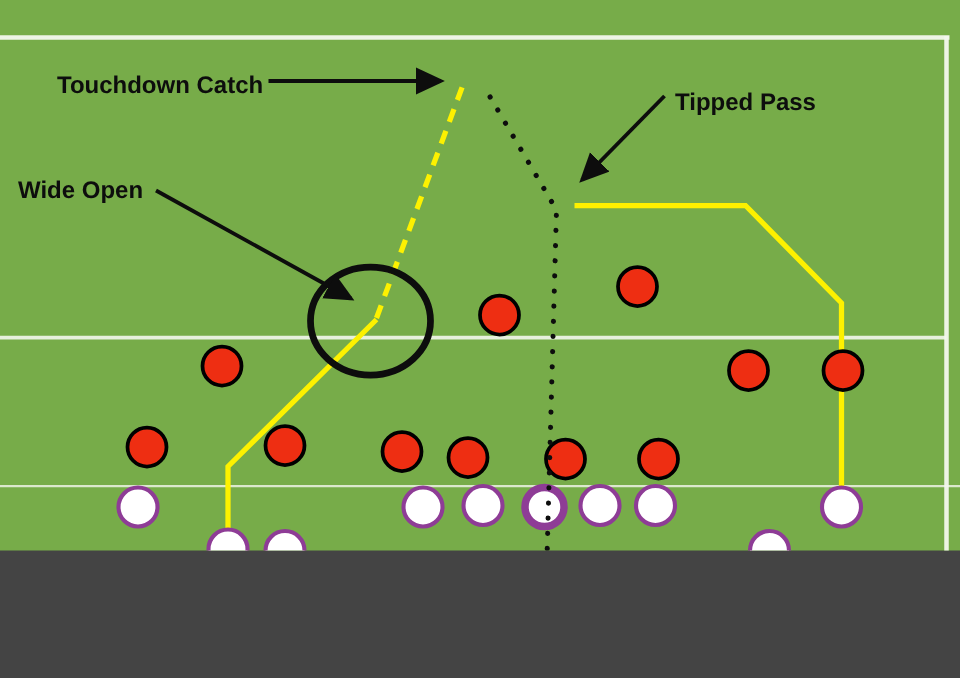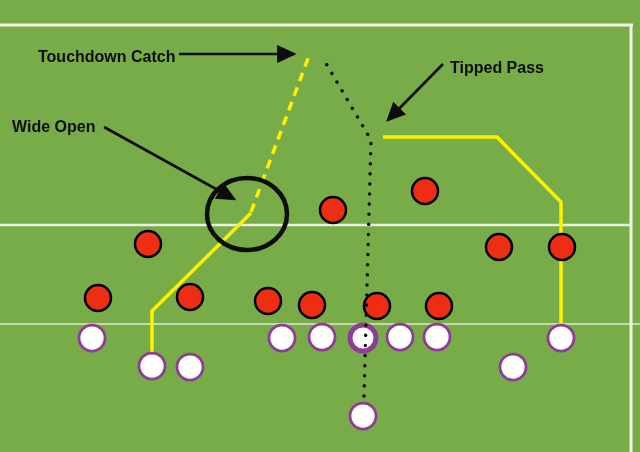--- a/index.html
+++ b/index.html
@@ -1,18 +1,18 @@
 <!DOCTYPE html>
 <html><head>
 <meta charset="utf-8">
 <style>
   html,body{margin:0;padding:0;background:#444;}
   .stage{
     position:relative;
-    width:640px;height:452px;
+    width:640px;height:367px;
     overflow:hidden;
     font-family:"Liberation Sans", sans-serif;
   }
   svg{display:block;}
   text.play-label{
     font-family:"Liberation Sans", sans-serif;
     font-weight:bold;
     font-size:16px;
     fill:#0d0d0d;
   }

